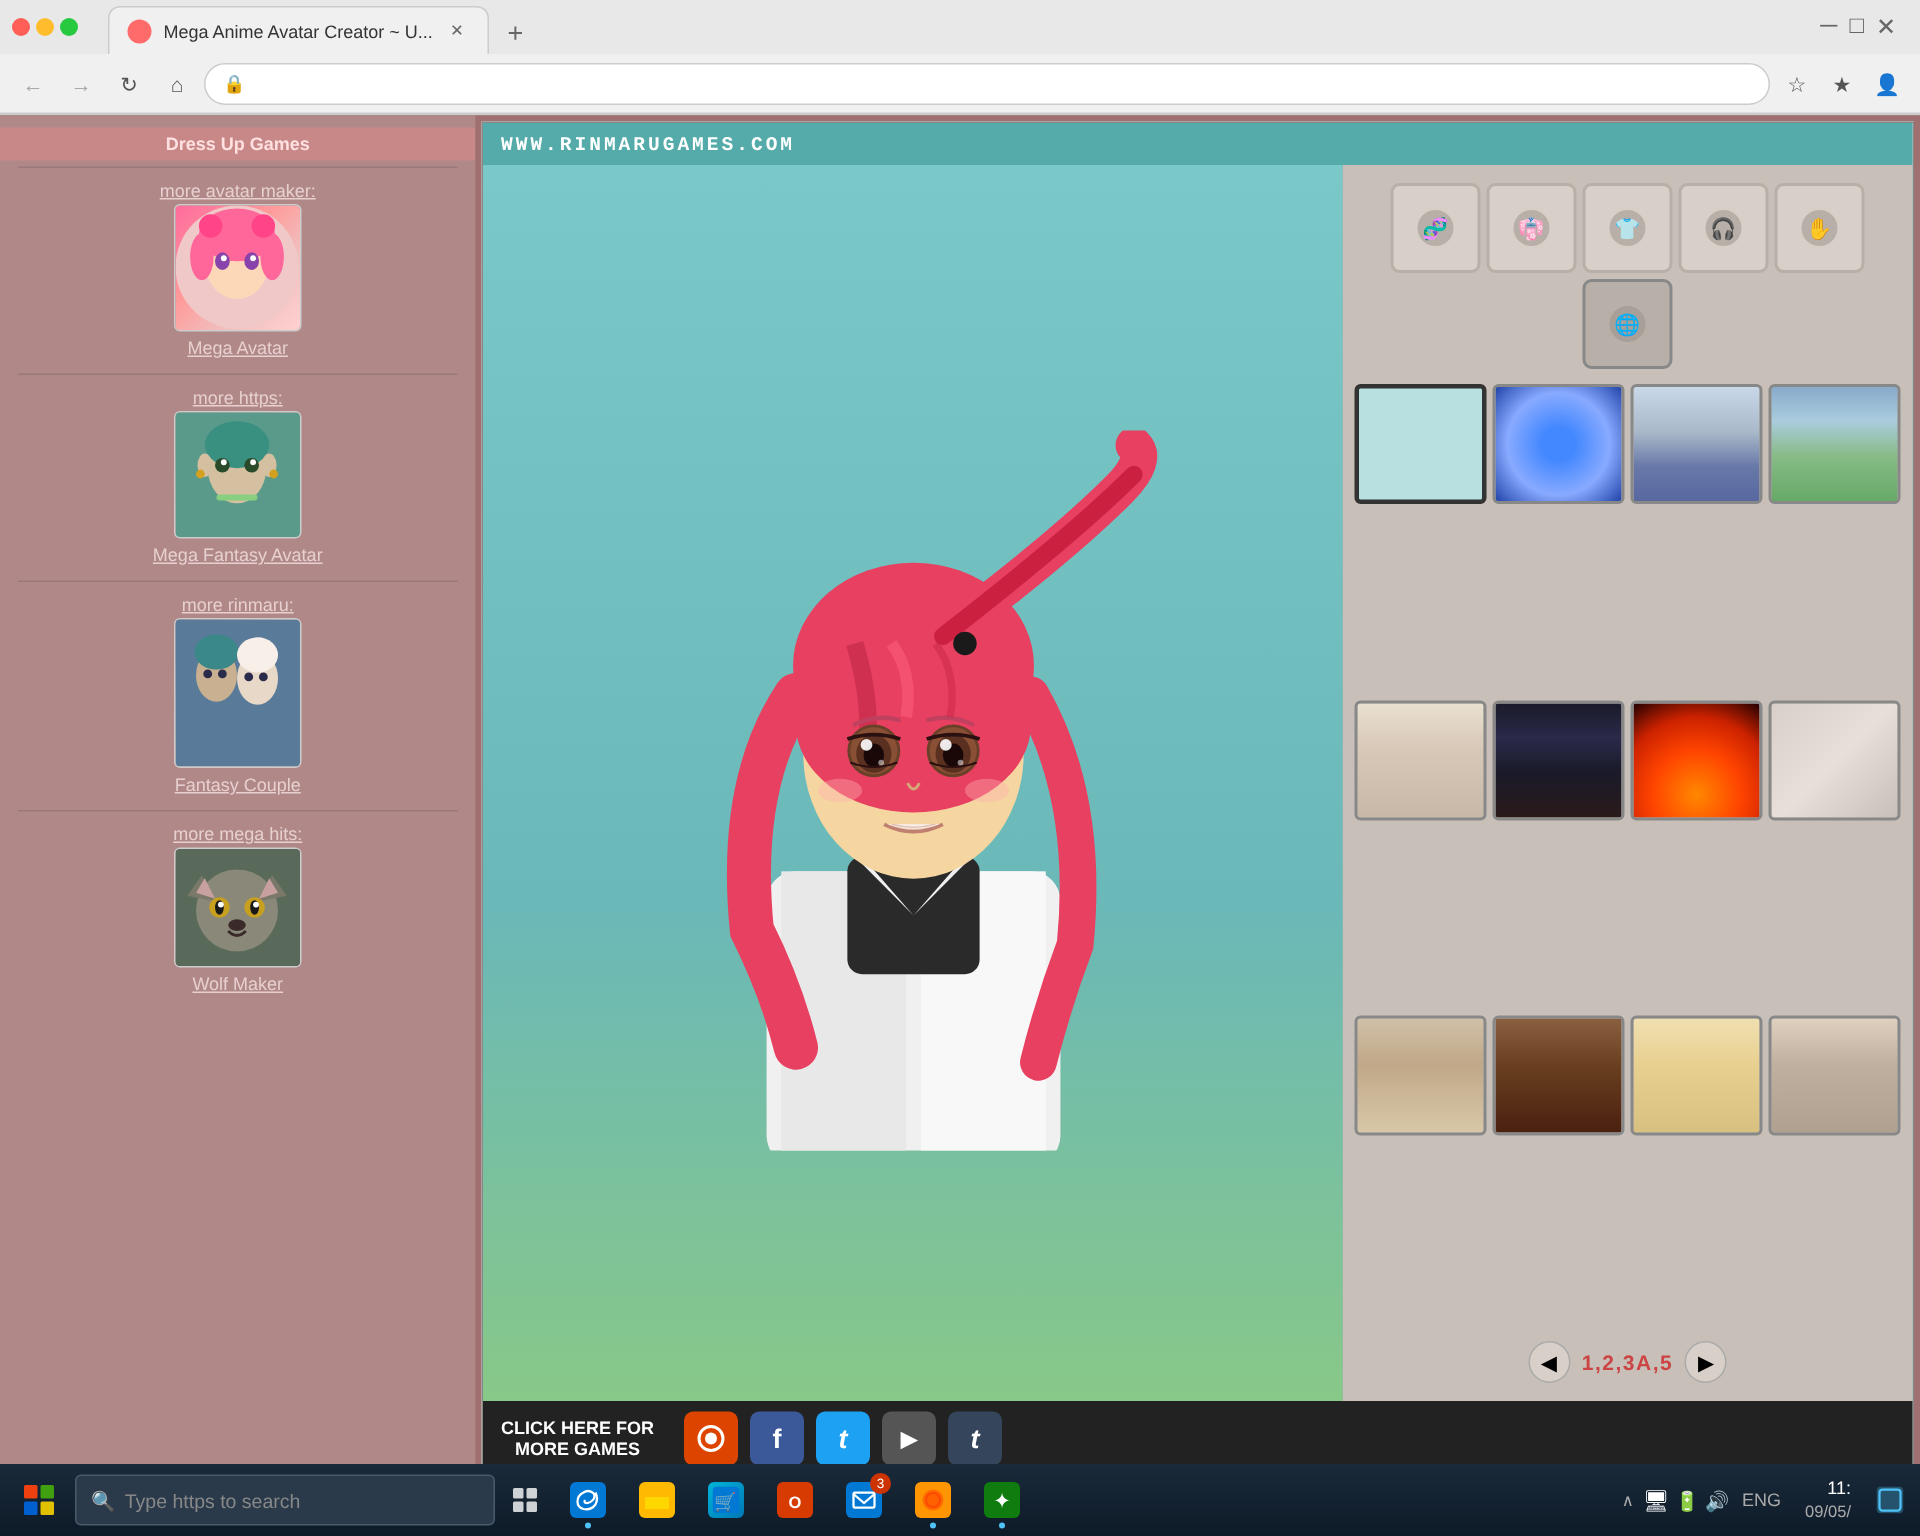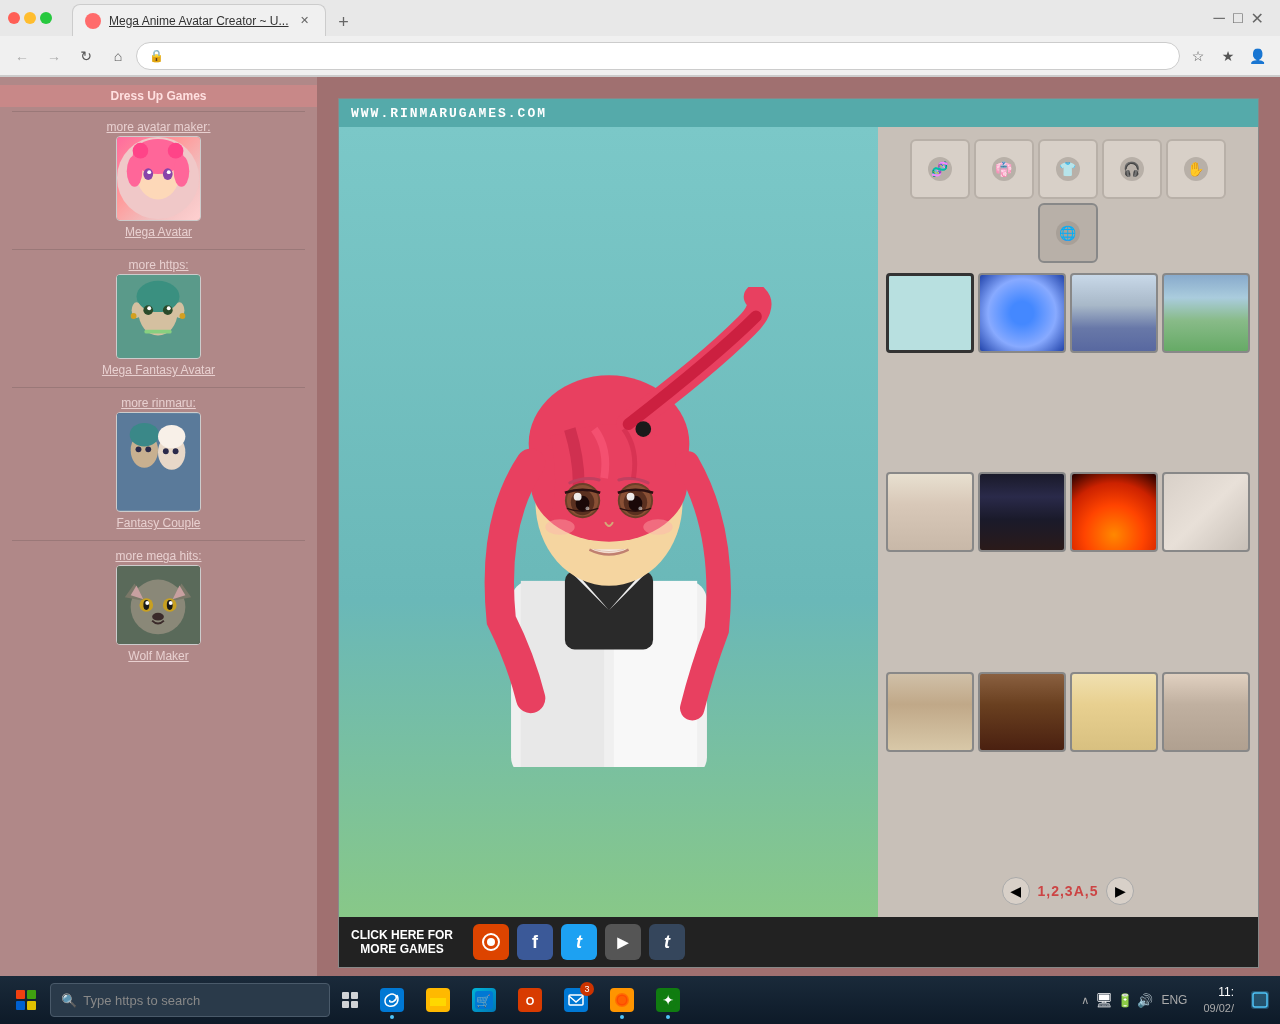--- a/index.html
+++ b/index.html
@@ -146,21 +146,21 @@
       background: #a07070;
       display: flex;
       flex-direction: column;
     }
 
     
     .game-frame {
       flex: 1;
       display: flex;
       flex-direction: column;
-      margin: 21px;
+      margin: 4px;
       background: white;
       border: 1px solid #888;
     }
 
     .game-header {
       background: #5aa;
       height: 28px;
       display: flex;
       align-items: center;
       padding: 0 12px;
@@ -463,21 +463,21 @@
   <div class="title-bar">
     <div style="display:flex;align-items:center;gap:4px;margin-right:8px;">
       <div style="width:12px;height:12px;background:#ff5f56;border-radius:50%;"></div>
       <div style="width:12px;height:12px;background:#ffbd2e;border-radius:50%;"></div>
       <div style="width:12px;height:12px;background:#27c93f;border-radius:50%;"></div>
     </div>
 
     <div class="tab-bar" style="flex:1;display:flex;align-items:flex-end;background:transparent;">
       <div class="tab-active">
         <span class="tab-favicon"></span>
-        <span style="font-size:12px;color:#333;text-decoration:underline;">Mega Anime Avatar Creator ~ U...</span>
+        <span style="font-size:12px;color:#333;">Mega Anime Avatar Creator ~ U...</span>
         <span class="tab-close">✕</span>
       </div>
       <div class="new-tab-btn">+</div>
     </div>
     <div style="display:flex;gap:8px;margin-left:auto;align-items:center;padding-right:8px;">
       <span style="font-size:16px;color:#666;cursor:pointer;">─</span>
       <span style="font-size:16px;color:#666;cursor:pointer;">□</span>
       <span style="font-size:16px;color:#666;cursor:pointer;">✕</span>
     </div>
   </div>
@@ -907,21 +907,21 @@
   <div class="sys-icons">
     <span style="cursor:pointer;font-size:14px;">🖥</span>
     <span style="cursor:pointer;font-size:13px;">🔋</span>
     <span style="cursor:pointer;font-size:13px;">🔊</span>
   </div>
 
   <div style="color:#aaa;font-size:12px;padding:0 6px;">ENG</div>
 
   <div class="sys-clock">
     <div style="font-size:12px;">11:</div>
-    <div style="font-size:11px;color:#aaa;">09/02/</div>
+    <div style="font-size:11px;color:#aaa;">09/05/</div>
   </div>
 
   <div class="sys-notif">
     <svg width="18" height="18" viewBox="0 0 18 18">
         <rect width="18" height="18" rx="3" fill="#4fc3f7" opacity="0.3"></rect>
         <rect x="2" y="2" width="14" height="14" rx="2" stroke="#4fc3f7" stroke-width="1.5" fill="none"></rect>
       </svg>
   </div>
 </div>
 

